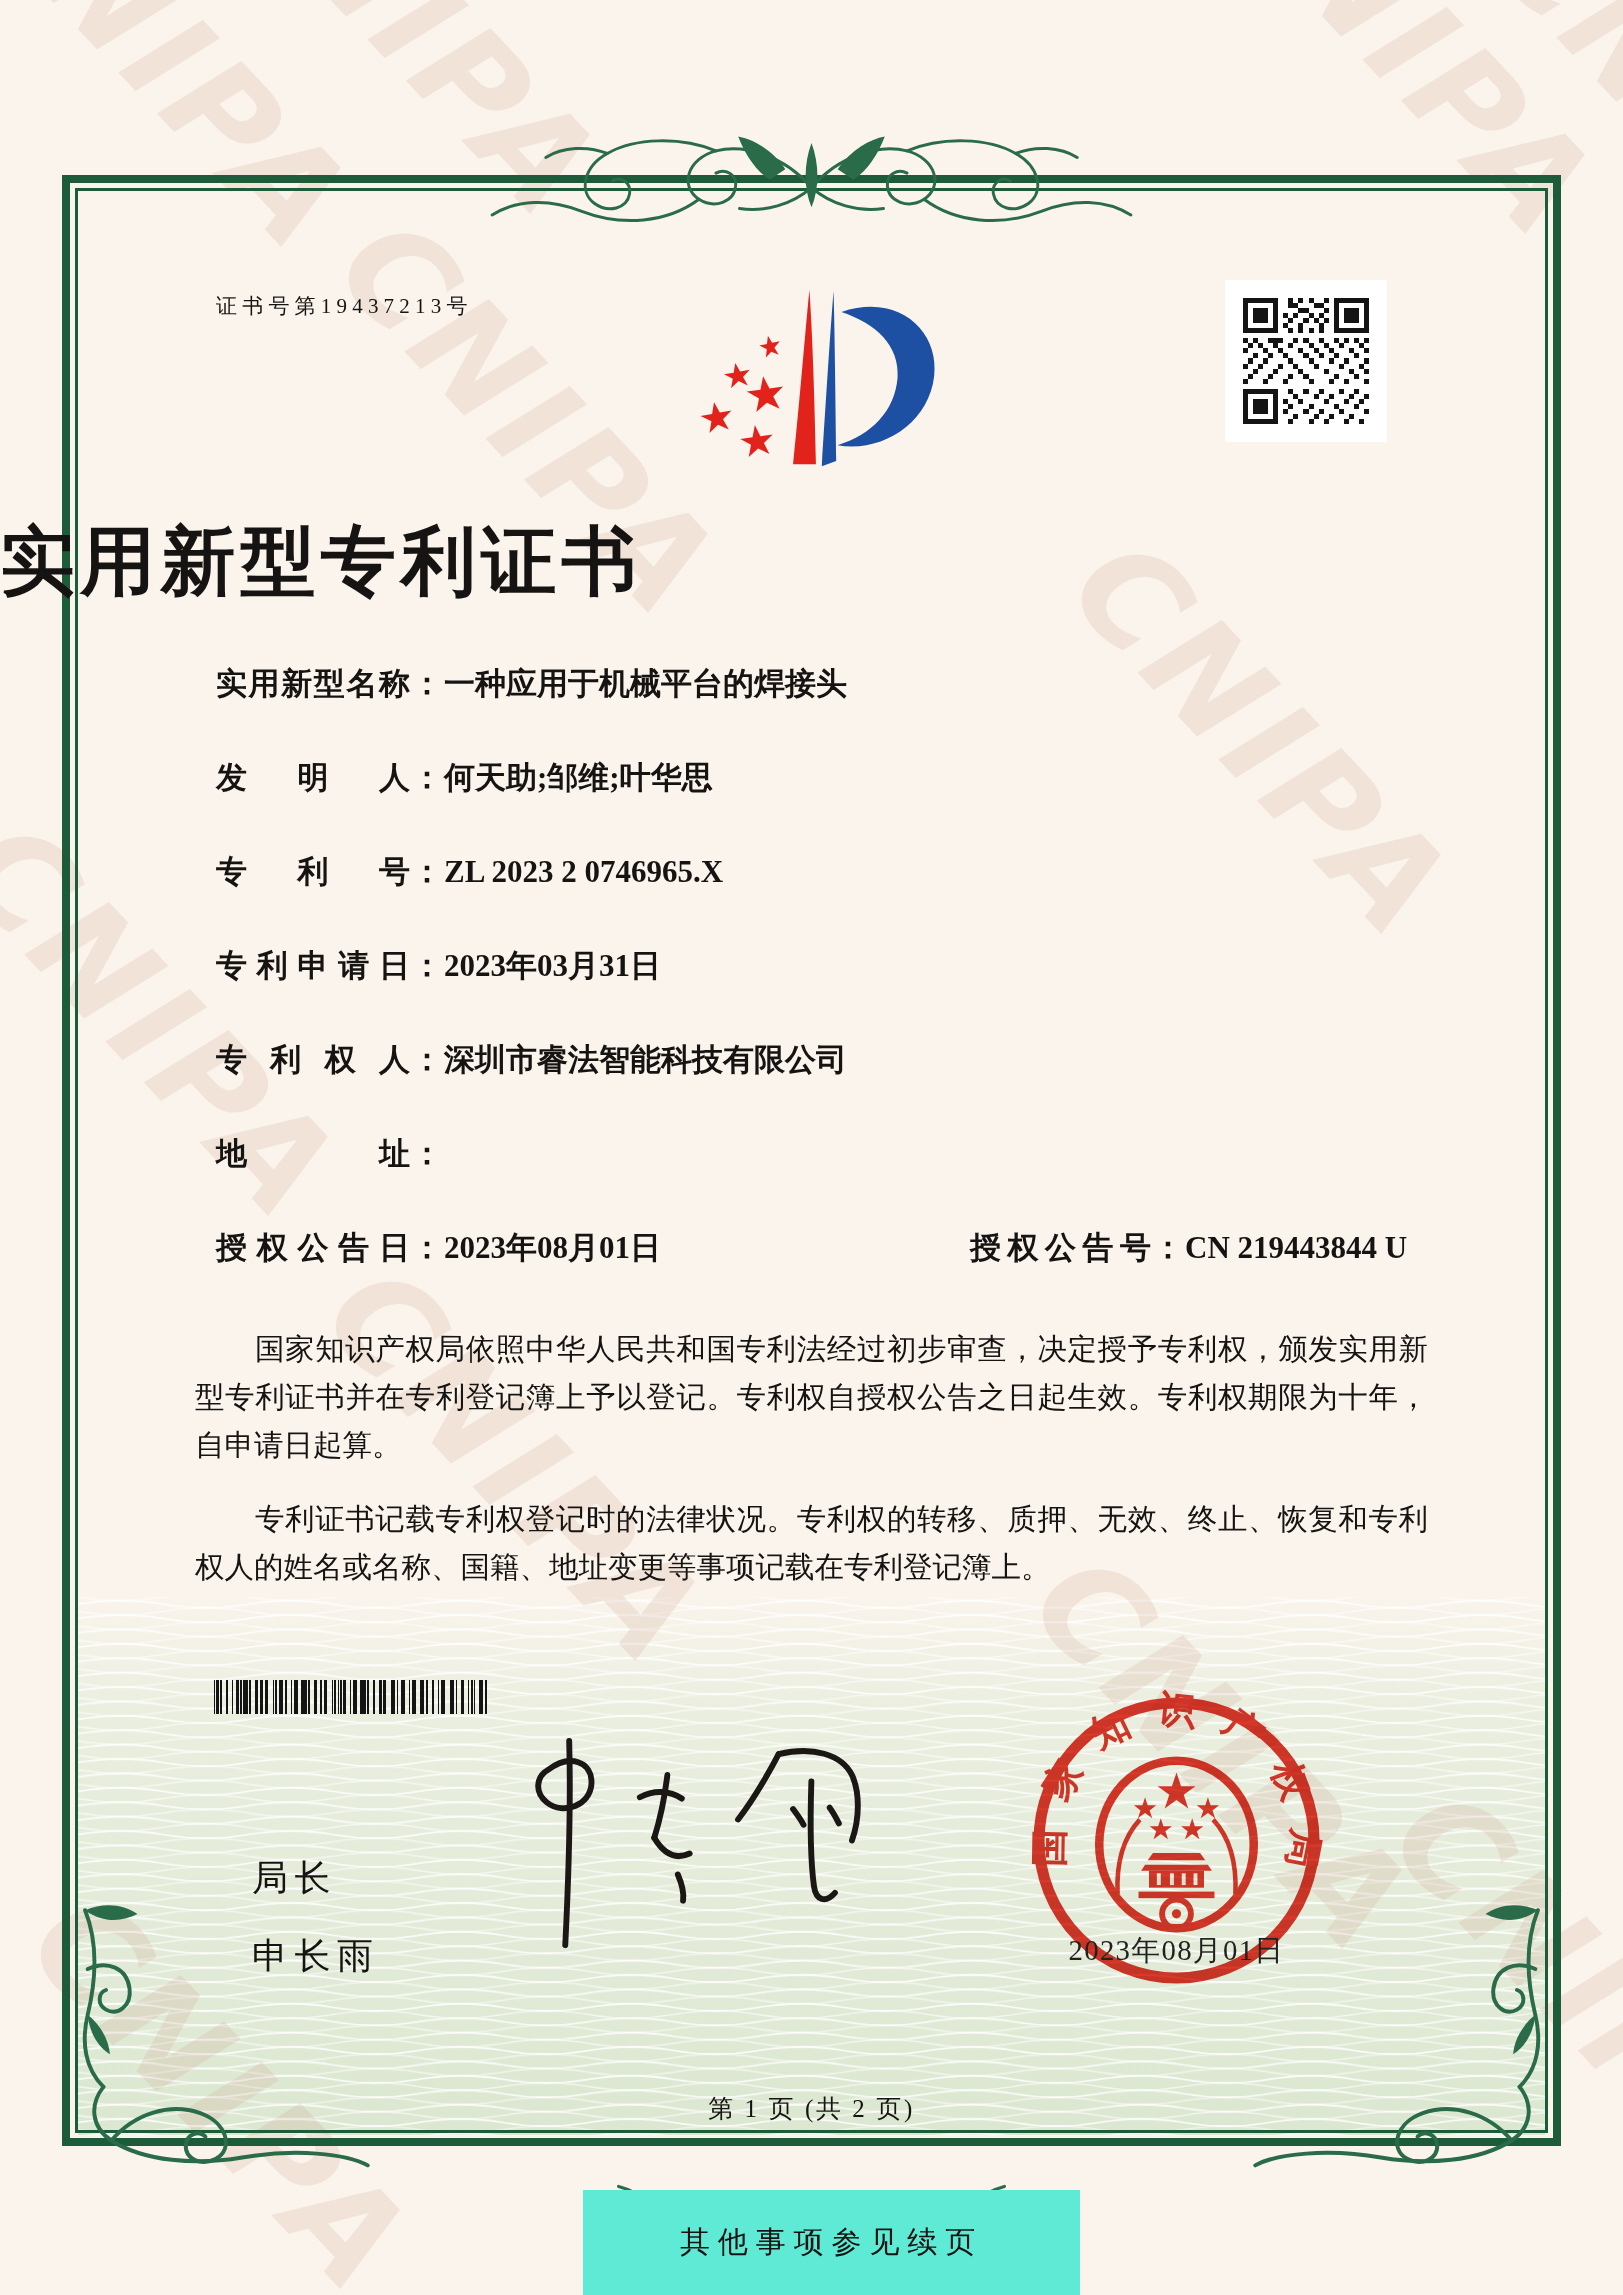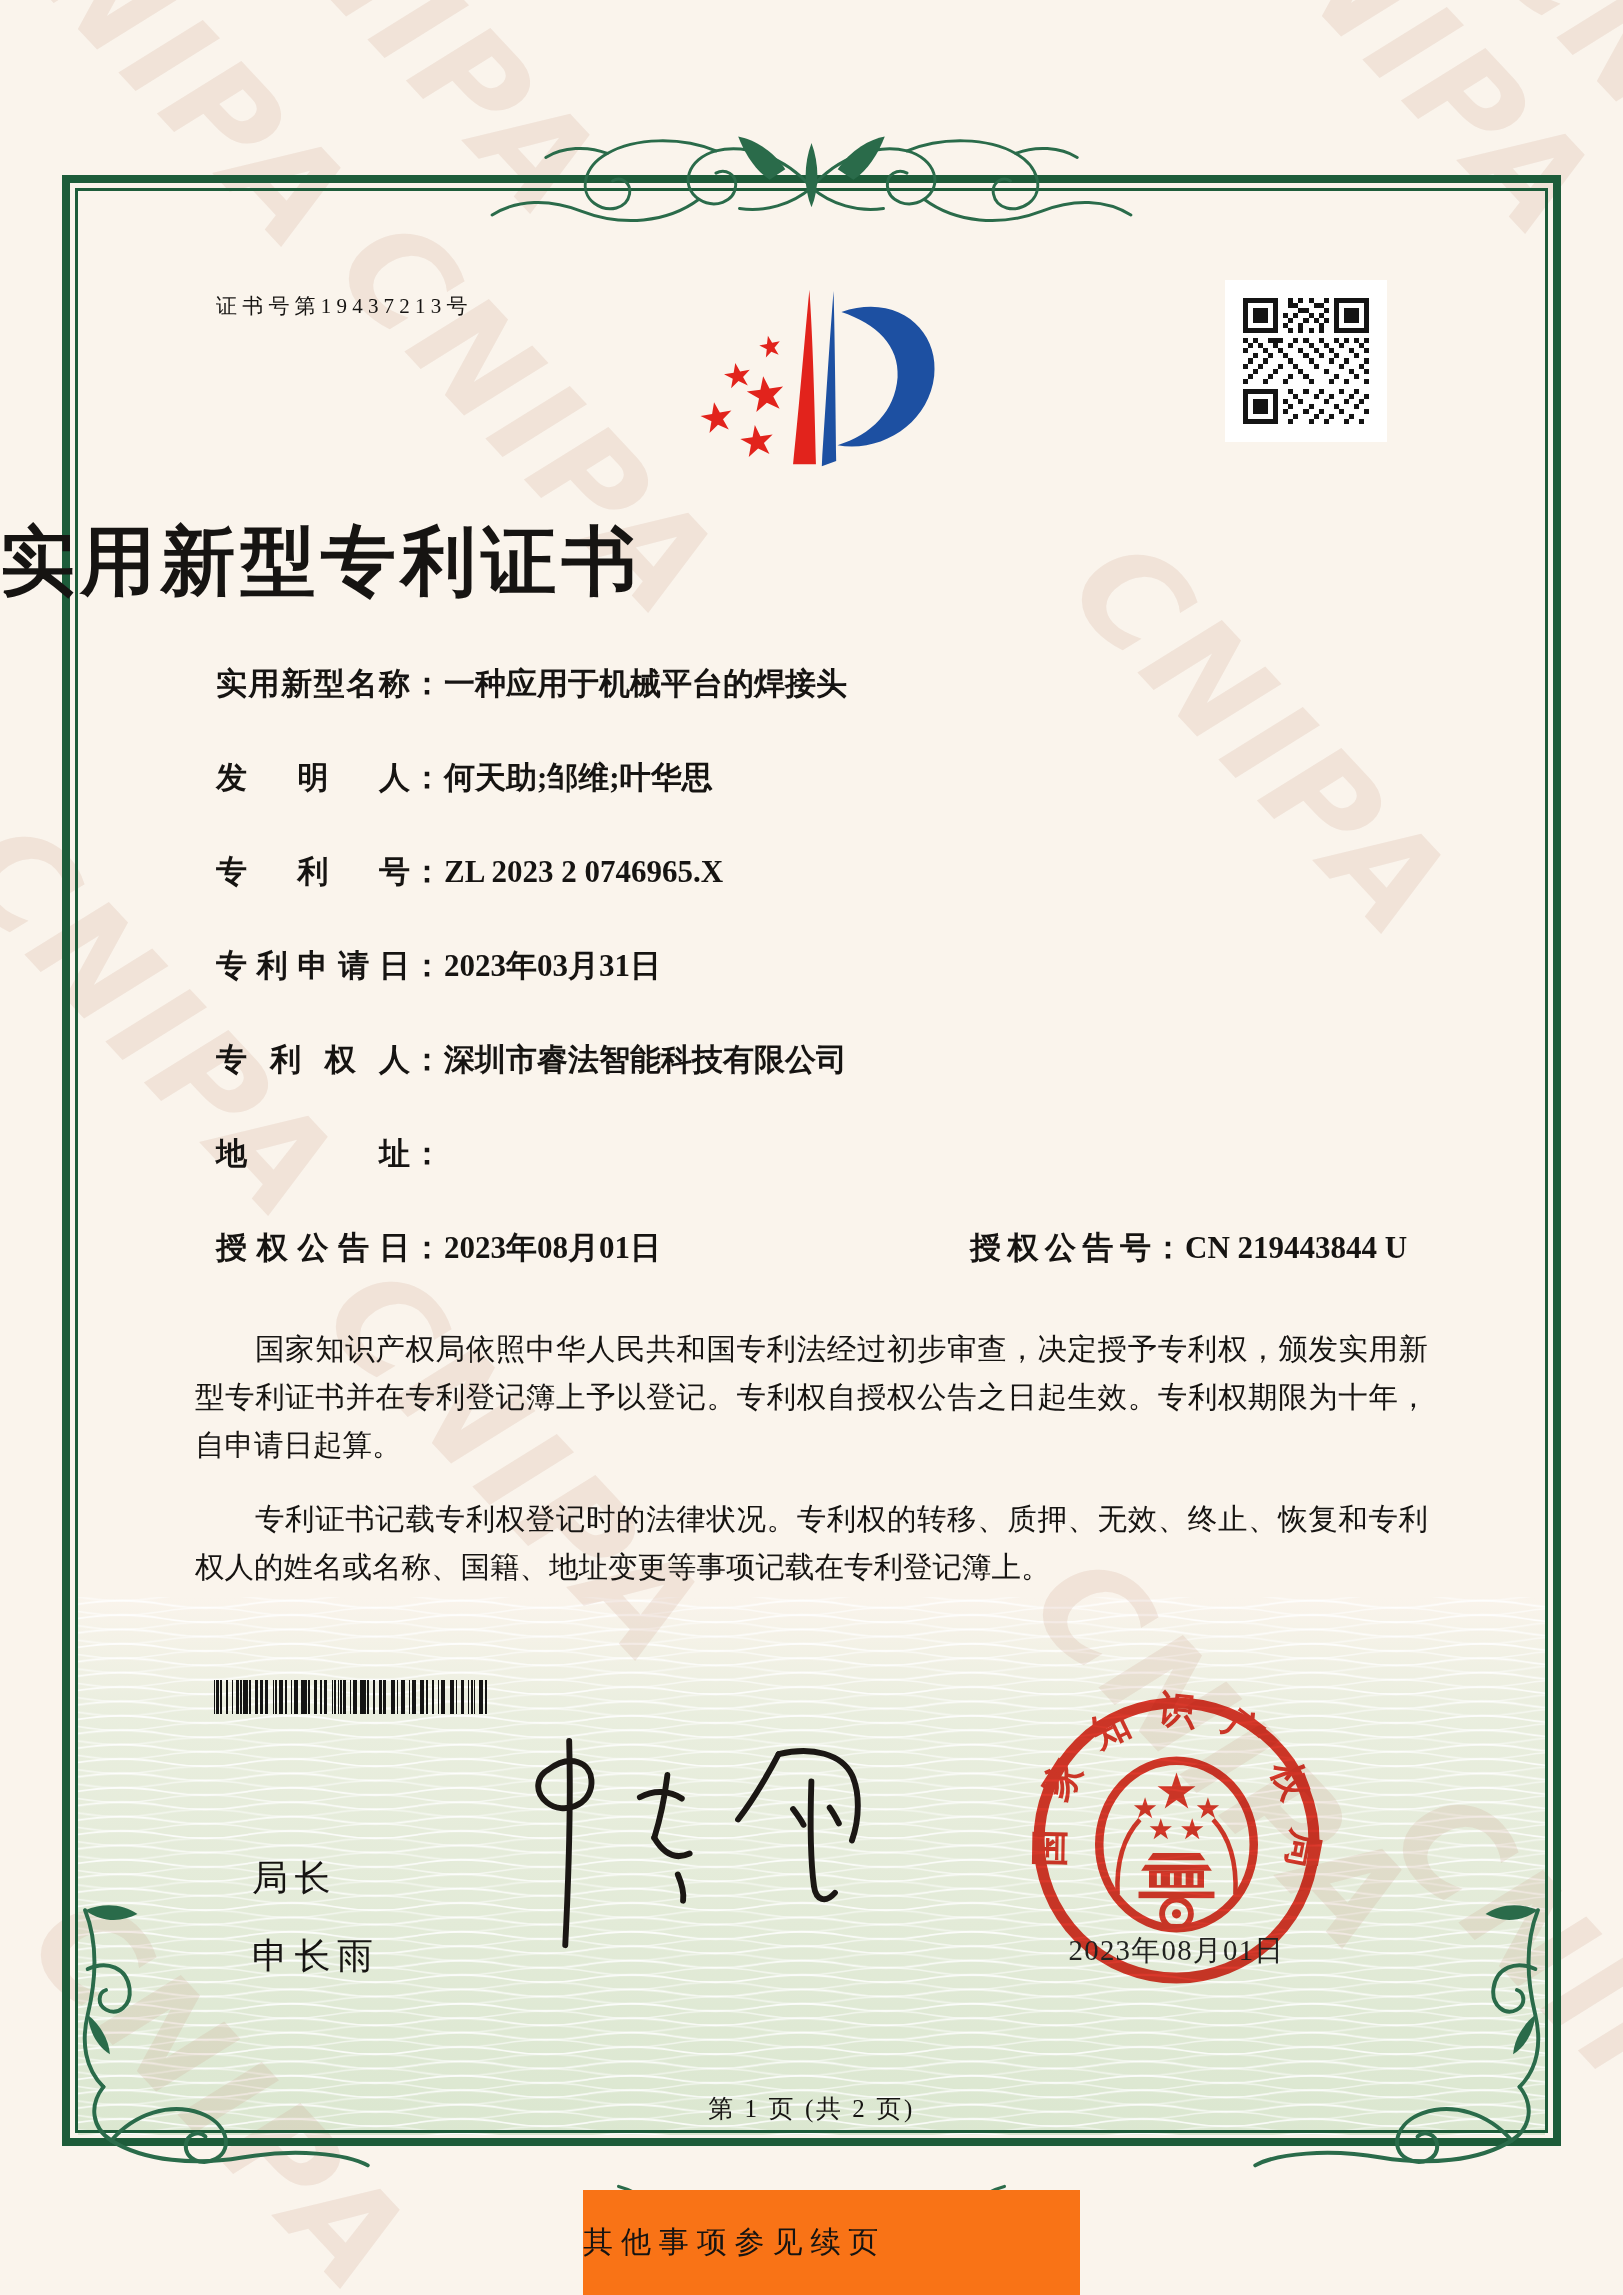--- a/index.html
+++ b/index.html
@@ -75,21 +75,21 @@
   .signature{position:absolute; left:471px; top:1729px; z-index:6;}
   
   .seal{position:absolute; left:1018px; top:1669px; z-index:6; mix-blend-mode:multiply;}
   
   .page-info{
     position:absolute; left:0; top:2092px; width:100%; text-align:center; z-index:5;
     font-size:25px; letter-spacing:2.6px;
   }
   .bottom-band{
     position:absolute; left:583px; top:2190px; width:497px; height:105px; z-index:5;
-    background:#f97316; display:flex; align-items:center; 
+    background:#5eead4; display:flex; align-items:center; justify-content:center;
   }
   .bottom-note{font-size:30px; letter-spacing:7.9px;}
 </style>
 </head>
 <body>
 
 <div class="page">
 
   <svg class="waveband" width="1467" height="538" viewBox="0 0 2242 822" preserveAspectRatio="none">
     <defs>

